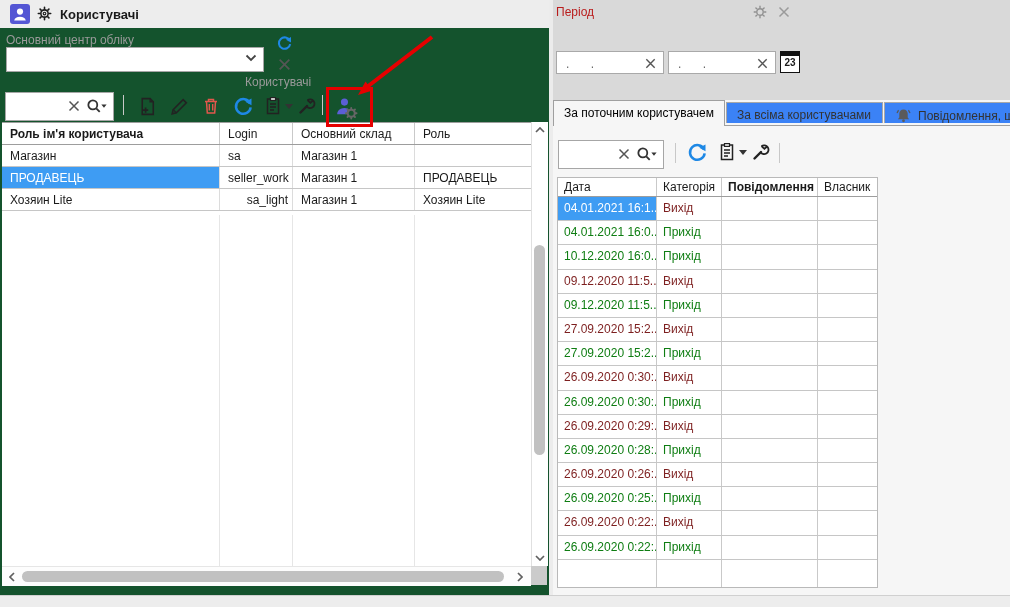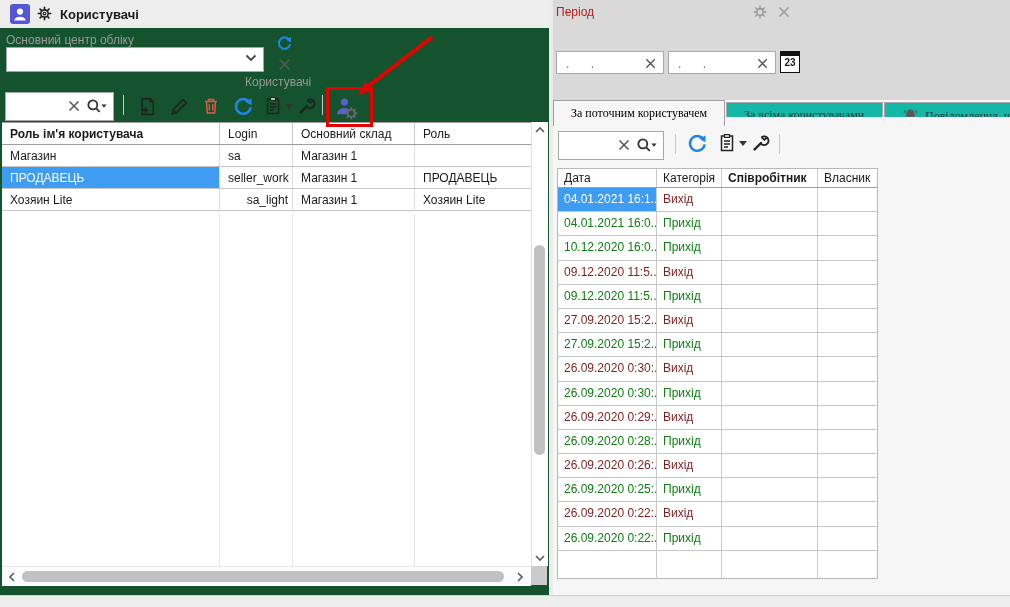--- a/index.html
+++ b/index.html
@@ -35,24 +35,24 @@
   .sb-thumb{background:#c1c1c1;border-radius:6px;}
   .sb-corner{background:#cbcbcb;}
   
   .splitter{left:549px;top:0;width:4px;height:595px;background:#ececec;}
   .right-panel{left:553px;top:0;width:457px;height:595px;background:#f6f6f6;overflow:hidden;}
   .rp-top{position:absolute;left:0;top:0;width:457px;height:100px;background:#d9d9d9;}
   .datefield{position:absolute;top:51px;width:108px;height:23px;background:#fff;border:1px solid #a9a9a9;box-sizing:border-box;}
   .datefield .ph{position:absolute;left:9px;top:5px;color:#666;letter-spacing:9px;}
   .journal-title{position:absolute;right:5px;top:79px;font-weight:bold;font-size:13px;color:#000;}
   .tabbar-line{position:absolute;left:0;top:125px;width:457px;height:1px;background:#9f9f9f;}
-  .tab{position:absolute;box-sizing:border-box;padding:5px 10px 0 17px;font-size:12px;white-space:nowrap;cursor:pointer;font-family:Liberation Serif, serif;}
+  .tab{position:absolute;box-sizing:border-box;padding:5px 10px 0 10px;font-size:12px;white-space:nowrap;cursor:pointer;}
   .tab.active{top:100px;height:26px;background:#f6f6f6;border:1px solid #9f9f9f;border-bottom:none;z-index:3;color:#000;}
-  .tab.inactive{top:102px;height:21px;background:#14b8a6;border:1px solid #a8a8a8;border-bottom:none;color:#333;}
-  .rp-content{position:absolute;left:0;top:117px;width:457px;height:469px;background:#f6f6f6;}
+  .tab.inactive{top:102px;height:21px;background:#3b82f6;border:1px solid #a8a8a8;border-bottom:none;color:#333;}
+  .rp-content{position:absolute;left:0;top:126px;width:457px;height:469px;background:#f6f6f6;}
   
   .j-head{display:flex;border-bottom:1px solid #9d9d9d;background:#fff;}
   .j-hcell{box-sizing:border-box;padding:2px 4px 2px 6px;border-right:1px solid #c9c9c9;white-space:nowrap;overflow:hidden;}
   .j-row{display:flex;border-bottom:1px solid #c6c6c6;background:#fff;}
   .j-cell{box-sizing:border-box;padding:4px 4px 3px 6px;border-right:1px solid #c9c9c9;white-space:nowrap;overflow:hidden;height:23.2px;}
   .cat-in{color:#0e7d12;}
   .cat-out{color:#7d1f1f;}
   
   .status-bar{left:0;top:595px;width:1010px;height:12px;background:#ededed;border-top:1px solid #d0d0d0;}
   
@@ -348,21 +348,21 @@
         <path d="M10.5 4.2 A4.4 4.4 0 1 1 9.2 9.8" fill="none" stroke="#222" stroke-width="1.8"></path>
         <path d="M10.5 4.2 L13.4 6.8 L15.8 4.8" fill="none" stroke="#222" stroke-width="1.8"></path>
       </svg>
     </div>
     <div class="vsep abs" style="left:226px;top:17px;height:20px;"></div>
 
     <div class="abs tbl" style="left:4px;top:51px;width:321px;height:411px;border:1px solid #b9b9b9;box-sizing:border-box;">
       <div class="j-head">
         <div class="j-hcell" style="width:99px;">Дата</div>
         <div class="j-hcell" style="width:65px;">Категорія</div>
-        <div class="j-hcell" style="width:96px;font-weight:bold;">Співробітник</div>
+        <div class="j-hcell" style="width:96px;font-weight:bold;">Повідомлення</div>
         <div class="j-hcell" style="width:59px;border-right:none;">Власник</div>
       </div>
       <div id="journal-rows">
           <div class="j-row">
             <div class="j-cell sel-blue" style="width: 99px;">04.01.2021 16:1...</div>
             <div class="j-cell cat-out" style="width: 65px;">Вихід</div>
             <div class="j-cell " style="width: 96px;"></div>
             <div class="j-cell " style="width: 59px; border-right: none;"></div>
           </div>
           <div class="j-row">

